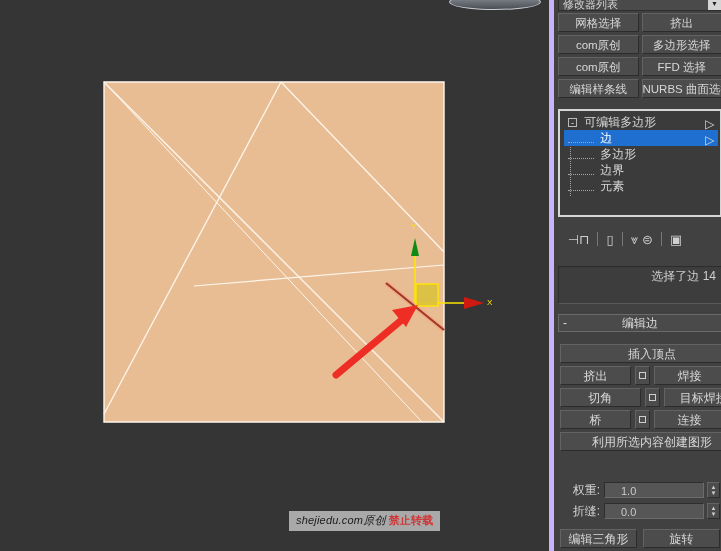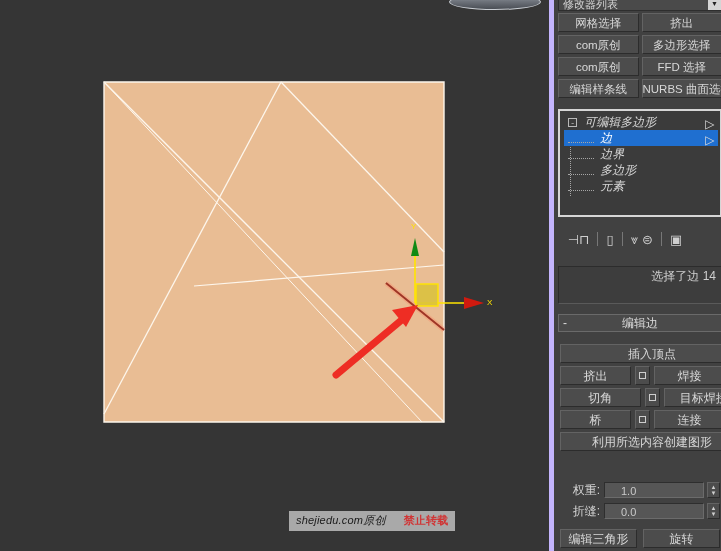--- a/index.html
+++ b/index.html
@@ -27,21 +27,21 @@
   }
 
   
   #wm-bar {
     position: absolute; left: 289px; top: 511px;
     padding: 2px 7px 3px 7px;
     background: #a9a9a9;
     font-style: italic; font-size: 11px; color: #1b1b1b;
     white-space: nowrap; letter-spacing: .2px;
   }
-  #wm-bar .ban { color: #d03636; font-style: normal; font-weight: bold; margin-left: 18px; }
+  #wm-bar .ban { color: #d03636; font-style: normal; font-weight: bold; margin-left: 3px; }
 
   
   #cmdpanel {
     position: absolute; left: 549px; top: 0; width: 172px; height: 551px;
     background: #414141; border-left: 5px solid #c4b5fd;
   }
 
   .modlist-top {
     position: absolute; left: 4px; top: -4px; width: 164px; height: 15px;
     background: #4a4a4a; border: 1px solid #2e2e2e;
@@ -66,21 +66,21 @@
   }
 
   
   #stack {
     position: absolute; left: 4px; top: 109px; width: 164px; height: 108px;
     background: #3b3b3b; border: 2px solid #d6d6d6;
     padding: 3px 2px 0 4px;
   }
   .stk-row {
     position: relative; height: 16px; line-height: 16px;
-    font-size: 12px; color: #d7d7d7; padding-left: 4px; white-space: nowrap; font-style: italic;
+    font-size: 12px; color: #d7d7d7; padding-left: 4px; white-space: nowrap;
   }
   .stk-row.sel { background: #1f6fd0; color: #fff; }
   .stk-row .box {
     display: inline-block; width: 9px; height: 9px; line-height: 8px;
     border: 1px solid #b9b9b9; color: #e4e4e4; font-size: 9px;
     text-align: center; vertical-align: middle; margin-right: 4px;
   }
   .stk-row .ind {
     display: inline-block; width: 26px; border-bottom: 1px dotted #a6a6a6;
     vertical-align: middle; margin-right: 3px; height: 9px;
@@ -257,26 +257,26 @@
 
 
       <div class="stk-row sel">
         <span class="ind"></span>
         <span>边</span>
         <span class="vtri">◁</span>
       </div>
 
       <div class="stk-row">
         <span class="ind"></span>
-        <span>边界</span>
+        <span>多边形</span>
       </div>
 
       <div class="stk-row">
         <span class="ind"></span>
-        <span>多边形</span>
+        <span>边界</span>
       </div>
 
       <div class="stk-row">
         <span class="ind"></span>
         <span>元素</span>
       </div>
     </div>
 
     <div id="stack-tools">
       <span class="sicon">⊣⊓</span>

